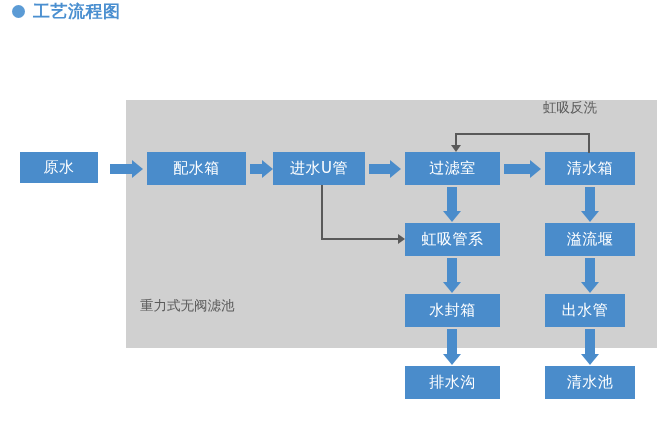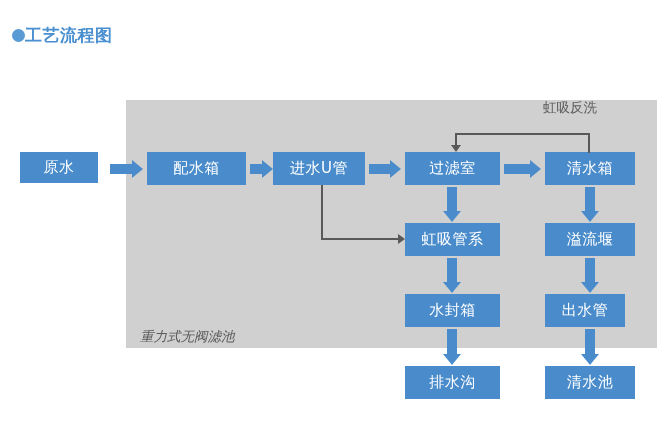--- a/index.html
+++ b/index.html
@@ -12,24 +12,24 @@
     background: #ffffff;
     font-family: "DejaVu Sans", "Liberation Sans", sans-serif;
     overflow: hidden;
     position: relative;
   }
 
   
   #title-bar {
     position: absolute;
     left: 12px;
-    top: 24px;
+    top: 0;
     display: flex;
     align-items: center;
-    gap: 0;
+    gap: 8px;
   }
   #title-bullet {
     width: 13px;
     height: 13px;
     border-radius: 50%;
     background: #5b9bd5;
     display: block;
     flex: 0 0 auto;
   }
   #title-text {
@@ -131,21 +131,21 @@
 <body>
 
 <div id="title-bar">
   <span id="title-bullet"></span>
   <span id="title-text">工艺流程图</span>
 </div>
 
 <div id="diagram">
 
   <div id="group-panel" style="left:126px; top:100px; width:531px; height:248px;"></div>
-  <div id="group-label" style="left:140px; top:328px;font-style:italic;">重力式无阀滤池</div>
+  <div id="group-label" style="left:140px; top:297px;">重力式无阀滤池</div>
 
   <div class="node" style="left:20px; top:152px; width:78px; height:31px;">
     <span>原水</span>
   </div>
 
   <div class="node" style="left:147px; top:152px; width:99px; height:33px;">
     <span>配水箱</span>
   </div>
 
   <div class="node" style="left:273px; top:152px; width:92px; height:33px;">

